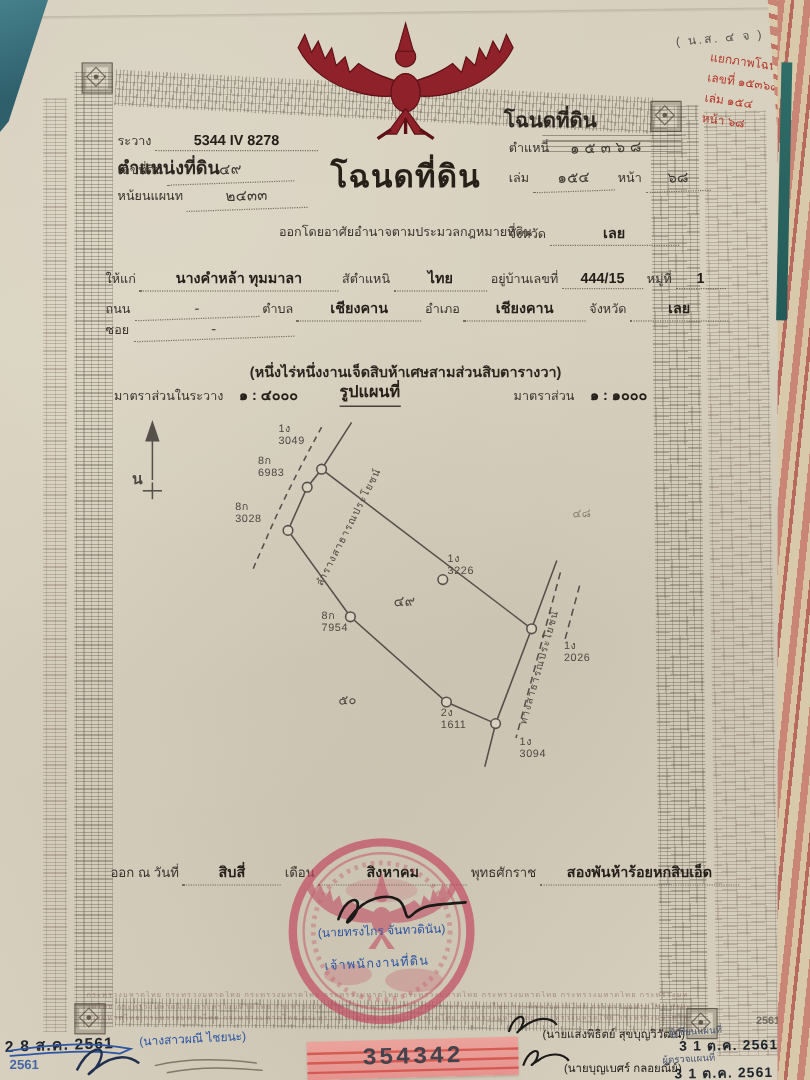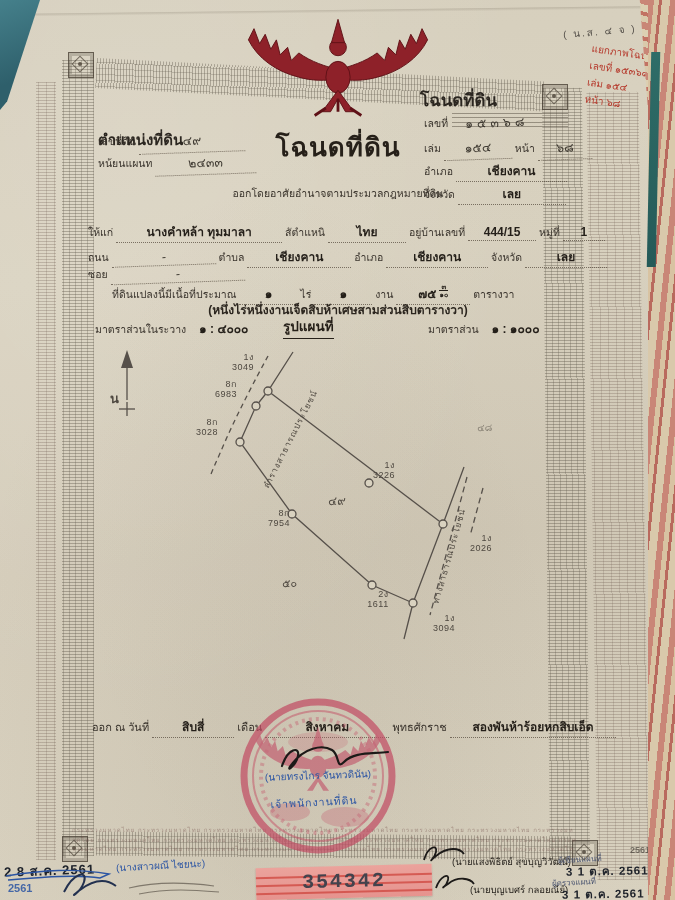--- a/index.html
+++ b/index.html
@@ -44,21 +44,21 @@
     border-radius:50%;background:rgba(72,64,53,.8);}
   #microband{position:absolute;left:72px;top:826px;width:505px;height:30px;overflow:hidden;
     font-size:6px;line-height:9.5px;color:rgba(120,85,80,.55);letter-spacing:1px;word-break:break-all;}
   
   .row{position:absolute;white-space:nowrap;color:#35302a;font-size:10.5px;}
   .lbl{color:#3a342d;}
   .typed{font-weight:700;color:#241f19;font-size:12px;}
   .hand{display:inline-block;color:#3f3a32;font-size:12.5px;transform:rotate(-2deg);}
   .dot{display:inline-block;border-bottom:1px dotted rgba(88,78,64,.75);padding:0 8px 1px;text-align:center;}
   .ctr{left:60px;width:556px;text-align:center;}
-  .mk{position:absolute;transform:translate(-50%,-50%);text-align:right;font-size:9px;
+  .mk{position:absolute;transform:translate(-50%,-50%);text-align:left;font-size:9px;
       line-height:10px;color:#4e4840;letter-spacing:.5px;}
   .pencil{position:absolute;color:#4e4840;}
   .redink{color:#b5382b;}
   .blueink{color:#2c55a3;}
   .stamp{font-weight:700;color:#20242c;letter-spacing:1px;}
   svg{position:absolute;overflow:visible;}
 </style>
 </head>
 <body>
 
@@ -94,44 +94,44 @@
 
   <div class="row" style="left:563px;top:24px;font-size:10px;letter-spacing:2px;color:#55504a;transform:rotate(-5deg);">( น.ส. ๔ จ )</div>
   <div style="position:absolute;left:588px;top:44px;transform:rotate(8deg);font-size:10px;line-height:17px;">
     <div class="redink">แยกภาพโฉนด</div>
     <div class="redink">เลขที่ ๑๕๓๖๘</div>
     <div class="redink">เล่ม ๑๕๔</div>
     <div class="redink">หน้า ๖๘</div>
   </div>
 
   <div class="row" style="left:98px;top:84px;font-size:15px;font-weight:700;color:#2b2620;margin-top:44px;">ตำแหน่งที่ดิน</div>
+  <div class="row" style="left:98px;top:109px;">
+    <span class="lbl">ระวาง</span>
+    <span class="typed dot" style="min-width:120px;">5344 IV 8278</span>
+  </div>
   <div class="row" style="left:98px;top:131px;">
     <span class="lbl">เลขที่ดิน</span>
     <span class="hand dot" style="min-width:90px;">๔๙</span>
   </div>
   <div class="row" style="left:98px;top:153px;">
     <span class="lbl">หน้ยนแผนท</span>
     <span class="hand dot" style="min-width:85px;">๒๔๓๓</span>
   </div>
 
   <div class="row" style="left:420px;top:86px;font-size:17px;font-weight:700;color:#2b2620;">โฉนดที่ดิน</div>
   <div style="position:absolute;left:452px;top:112px;width:116px;height:15px;background:repeating-linear-gradient(0deg,rgba(70,62,50,.45) 0 1px,transparent 1px 4.5px);"></div>
   <div class="row" style="left:424px;top:113px;">
-    <span class="lbl">เลขที่</span>
+    <span class="lbl">ตำแหนี่</span>
     <span class="hand" style="margin-left:14px;letter-spacing:4px;">๑๕๓๖๘</span>
   </div>
   <div class="row" style="left:424px;top:138px;">
     <span class="lbl">เล่ม</span>
     <span class="hand dot" style="min-width:52px;">๑๕๔</span>
     <span class="lbl">หน้า</span>
     <span class="hand dot" style="min-width:38px;">๖๘</span>
-  </div>
-  <div class="row" style="left:424px;top:161px;">
-    <span class="lbl">อำเภอ</span>
-    <span class="typed dot" style="min-width:95px;">เชียงคาน</span>
   </div>
   <div class="row" style="left:424px;top:184px;">
     <span class="lbl">จังหวัด</span>
     <span class="typed dot" style="min-width:92px;">เลย</span>
   </div>
 
   <div class="row ctr" style="top:126px;font-size:26px;font-weight:700;color:#262019;letter-spacing:1px;">โฉนดที่ดิน</div>
   <div class="row ctr" style="top:185px;font-size:10.5px;color:#3a342c;">ออกโดยอาศัยอำนาจตามประมวลกฎหมายที่ดิน</div>
 
   <div class="row" style="left:88px;top:222px;">
@@ -150,29 +150,20 @@
     <span class="lbl">ตำบล</span>
     <span class="typed dot" style="min-width:88px;">เชียงคาน</span>
     <span class="lbl">อำเภอ</span>
     <span class="typed dot" style="min-width:86px;">เชียงคาน</span>
     <span class="lbl">จังหวัด</span>
     <span class="typed dot" style="min-width:66px;">เลย</span>
   </div>
   <div class="row" style="left:88px;top:266px;">
     <span class="lbl">ซอย</span>
     <span class="hand dot" style="min-width:118px;">-</span>
-  </div>
-  <div class="row" style="left:112px;top:284px;">
-    <span class="lbl">ที่ดินแปลงนี้มีเนื้อที่ประมาณ</span>
-    <span class="typed dot" style="min-width:42px;">๑</span>
-    <span class="lbl">ไร่</span>
-    <span class="typed dot" style="min-width:42px;">๑</span>
-    <span class="lbl">งาน</span>
-    <span class="dot" style="min-width:58px;"><span class="typed">๗๕</span><span style="display:inline-block;vertical-align:1px;margin-left:3px;text-align:center;font-weight:700;color:#241f19;"><span style="display:block;font-size:7px;line-height:6px;">๓</span><span style="display:block;font-size:7px;line-height:7px;border-top:1px solid #241f19;">๑๐</span></span></span>
-    <span class="lbl">ตารางวา</span>
   </div>
   <div class="row ctr" style="top:300px;font-size:12px;font-weight:700;color:#2b251e;">(หนึ่งไร่หนึ่งงานเจ็ดสิบห้าเศษสามส่วนสิบตารางวา)</div>
 
   <div class="row" style="left:95px;top:319px;">
     <span class="lbl">มาตราส่วนในระวาง</span>
     <span class="typed" style="margin-left:10px;">๑ : ๔๐๐๐</span>
   </div>
   <div class="row" style="left:283px;top:315px;font-size:13.5px;font-weight:700;color:#262019;border-bottom:1px solid #262019;padding-bottom:1px;">รูปแผนที่</div>
   <div class="row" style="left:428px;top:319px;">
     <span class="lbl">มาตราส่วน</span>

